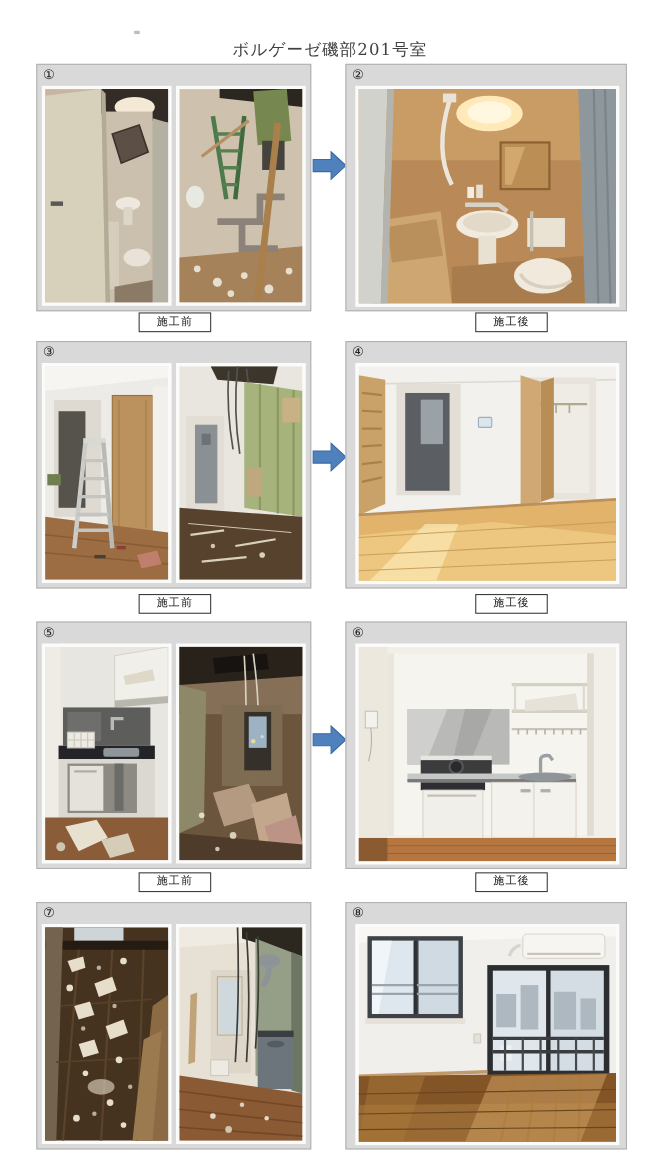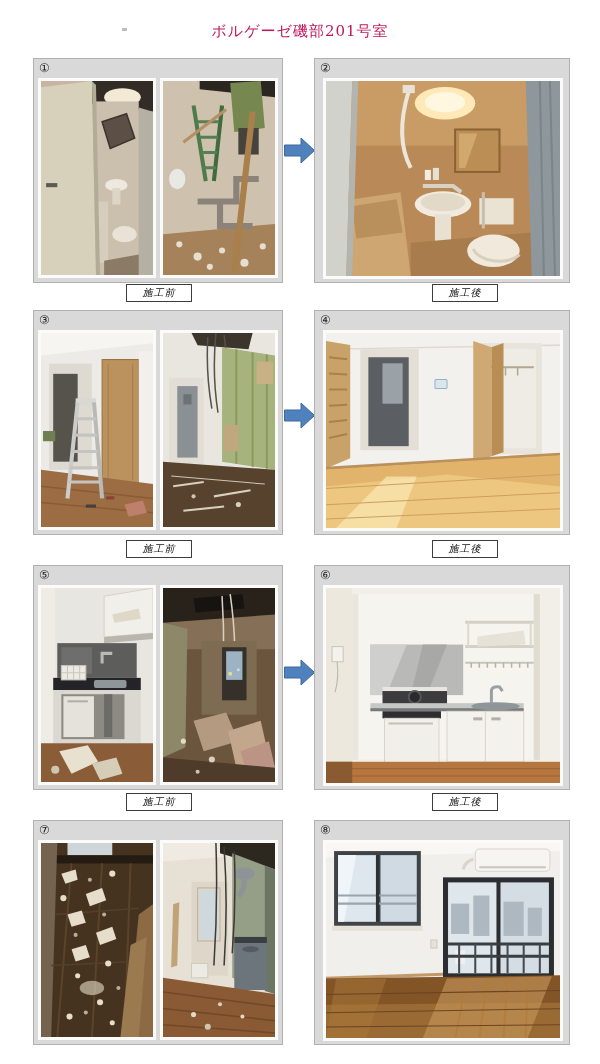--- a/index.html
+++ b/index.html
@@ -3,43 +3,43 @@
 <meta charset="utf-8">
 <style>
   html,body{margin:0;padding:0;}
   body{
     width:600px;height:1064px;position:relative;background:#ffffff;
     font-family:"DejaVu Serif","Liberation Serif",serif;color:#111;
     overflow:hidden;
   }
   .page{position:absolute;inset:0;background:#fff;}
   .title{
-    position:absolute;top:22px;left:0;width:600px;margin:0;
-    text-align:center;font-size:15px;font-weight:normal;letter-spacing:1px;color:#be185d;
+    position:absolute;top:36px;left:0;width:600px;margin:0;
+    text-align:center;font-size:15px;font-weight:normal;letter-spacing:1px;color:#404040;
   }
   .stray{position:absolute;left:122px;top:28px;width:5px;height:3px;background:#bdbdbd;}
   .panel{
     position:absolute;height:225px;background:#d9d9d9;border:1px solid #b1b1b1;
     box-sizing:border-box;
   }
   .panel-left{left:33px;width:250px;}
   .panel-right{left:314px;width:256px;}
   .r1{top:58px}.r2{top:310px}.r3{top:565px}.r4{top:820px}
   .num{position:absolute;top:1px;left:5px;font-size:12px;line-height:16px;color:#222;}
   figure.photo{position:absolute;top:19px;margin:0;background:#fbfbfa;padding:3px;box-sizing:border-box;}
   figure.photo svg{display:block;width:100%;height:100%;}
   .p-a{left:4px;width:118px;height:200px;}
   .p-b{left:126px;width:118px;height:200px;}
   .p-big{left:8px;width:240px;height:201px;}
   .arrow{position:absolute;left:284px;width:31px;height:27px;}
   .arrow svg{display:block;width:100%;height:100%;}
   .ar1{top:137px}.ar2{top:402px}.ar3{top:659px}
   .caption{
     position:absolute;width:64px;height:16px;background:#fff;border:1px solid #3c3c3c;
-    font-size:10px;line-height:16px;text-align:center;letter-spacing:1px;color:#111;font-style:italic;
+    font-size:10px;line-height:16px;text-align:center;letter-spacing:1px;color:#111;
   }
   .cap-left{left:126px}.cap-right{left:432px}
   .cr1{top:284px}.cr2{top:540px}.cr3{top:793px}
 </style>
 </head>
 <body>
 
 <svg width="0" height="0" style="position:absolute" aria-hidden="true">
   <symbol id="blockArrow" viewBox="0 0 31 27">
     <polygon points="0.5,8 17,8 17,1 30.5,13.5 17,26 17,19 0.5,19" fill="#4f81bd" stroke="#3e68a0" stroke-width="1"></polygon>

